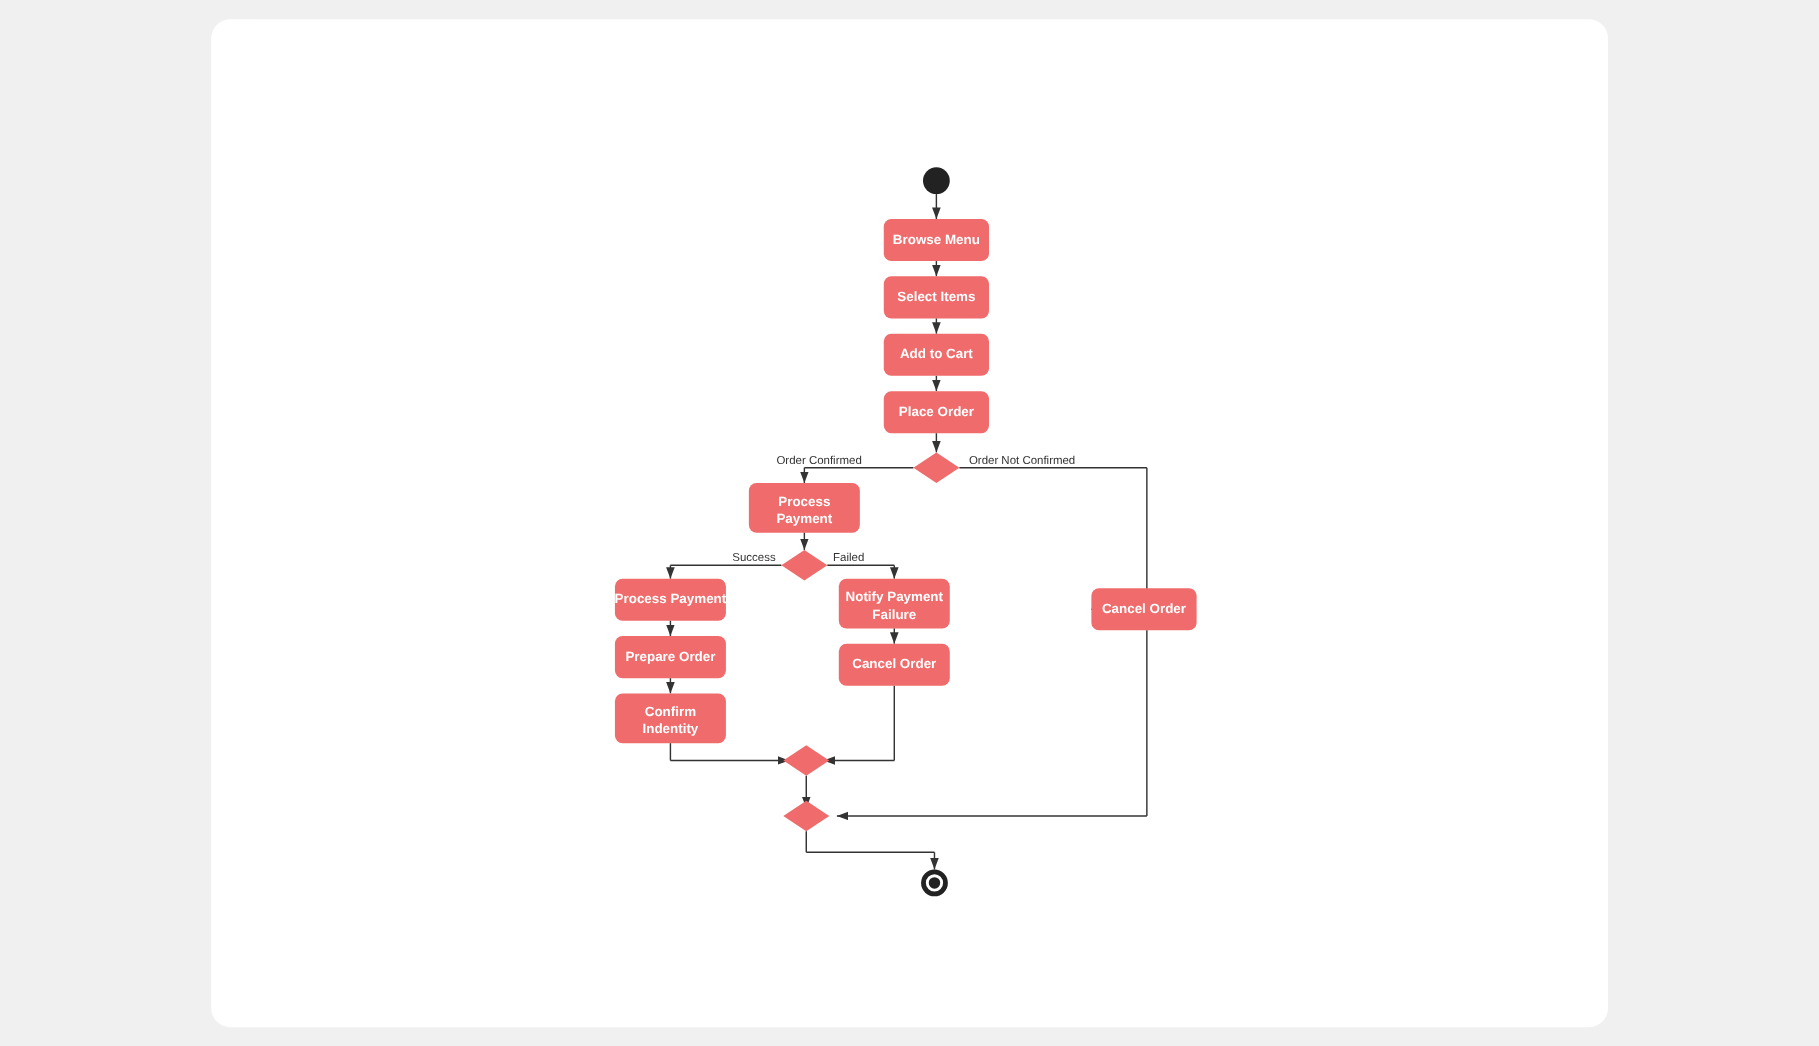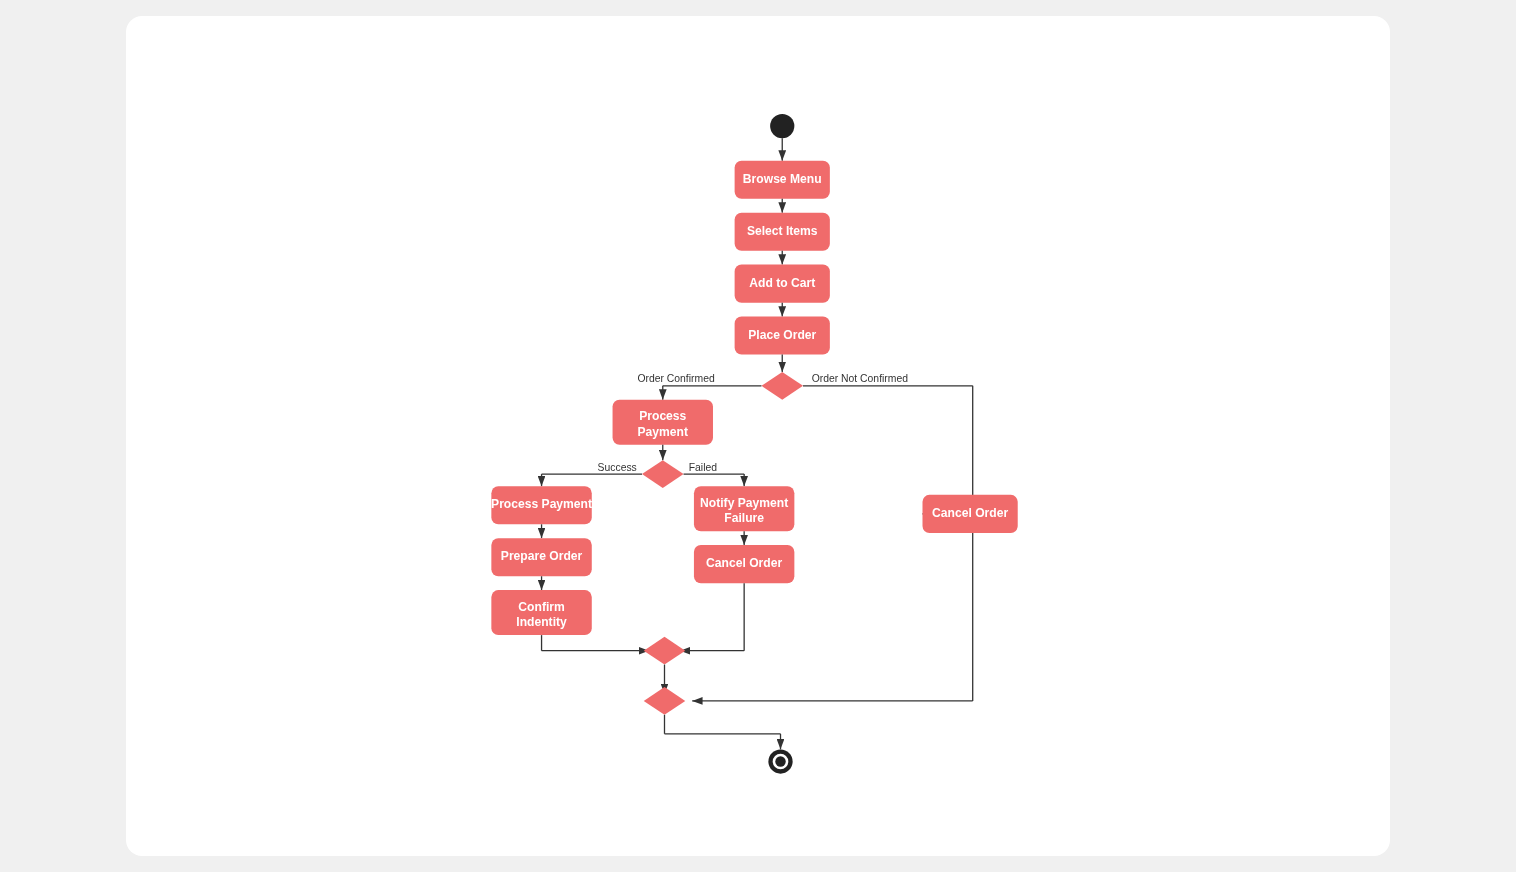--- a/index.html
+++ b/index.html
@@ -7,21 +7,21 @@
       background: #f0f0f0;
       display: flex;
       align-items: center;
       justify-content: center;
       min-height: 100vh;
       font-family: Arial, sans-serif;
     }
     .canvas {
       background: #fff;
       border-radius: 16px;
-      width: 1264px;
+      width: 1164px;
       height: 840px;
       position: relative;
       overflow: hidden;
     }
     svg.diagram {
       position: absolute;
       top: 0; left: 0;
       width: 100%; height: 100%;
     }
     

